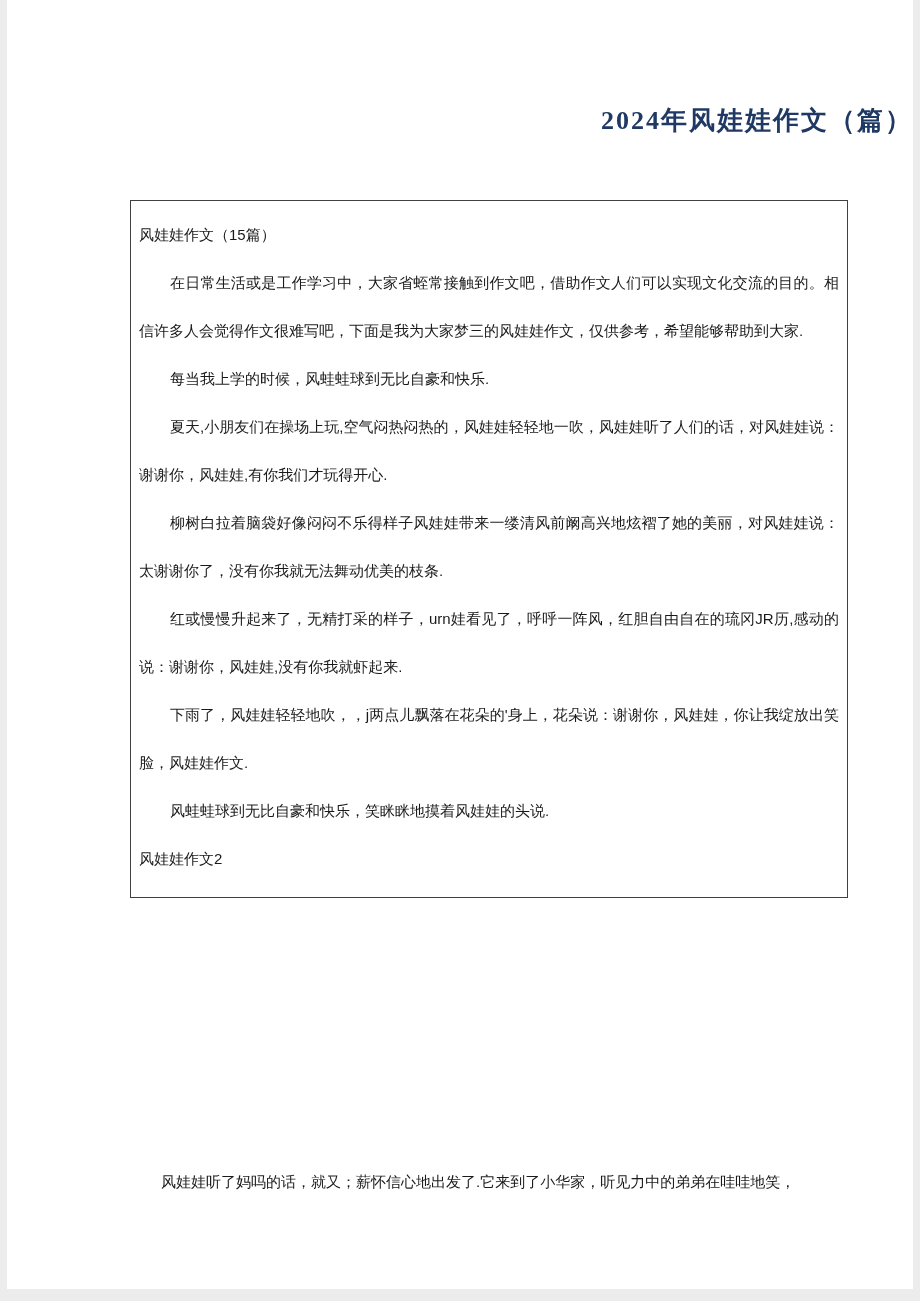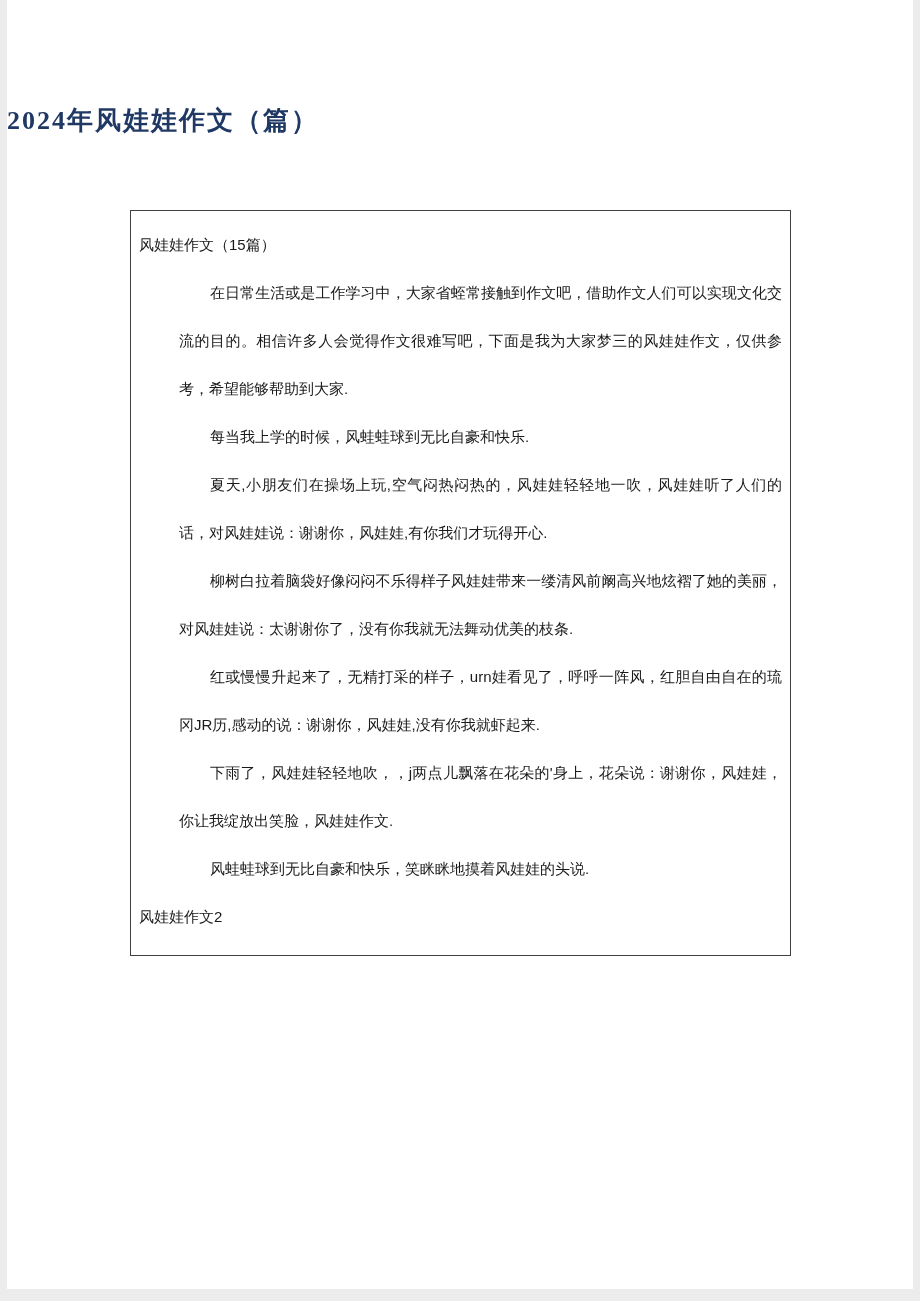--- a/index.html
+++ b/index.html
@@ -19,49 +19,48 @@
     width: 906px;
     height: 1289px;
     background: var(--page-bg, #ffffff);
   }
   .doc-title {
     position: absolute;
     top: 103px;
     left: 0;
     width: 100%;
     margin: 0;
-    text-align: left;
+    text-align: right;
     font-family: "Liberation Serif", "DejaVu Serif", serif;
     font-size: 26px;
     font-weight: 600;
     letter-spacing: 2px;
     color: var(--title-color, #1F3864);
   }
   .content-table {
     position: absolute;
     left: 123px;
-    top: 210px;
-    width: 661px;
+    top: 200px;
+    width: 718px;
     border: 1px solid var(--border-color, #404040);
     background: transparent;
   }
   .table-cell {
     padding: 10px 8px 14px 8px;
   }
   .para {
     margin: 0;
     font-size: 15px;
     line-height: 48px;
     color: var(--text-color, #1a1a1a);
     text-align: justify;
     word-break: break-all;
   }
   .para.indent {
     text-indent: 31px;
-    margin-left: 40px;
   }
   .after-table {
     position: absolute;
     left: 123px;
     top: 1158px;
     width: 668px;
   }
 </style>
 </head>
 <body>
@@ -77,14 +76,15 @@
         <p class="para indent">每当我上学的时候，风蛙蛙球到无比自豪和快乐.</p>
         <p class="para indent">夏天,小朋友们在操场上玩,空气闷热闷热的，风娃娃轻轻地一吹，风娃娃听了人们的话，对风娃娃说：谢谢你，风娃娃,有你我们才玩得开心.</p>
         <p class="para indent">柳树白拉着脑袋好像闷闷不乐得样子风娃娃带来一缕清风前阚高兴地炫褶了她的美丽，对风娃娃说：太谢谢你了，没有你我就无法舞动优美的枝条.</p>
         <p class="para indent">红或慢慢升起来了，无精打采的样子，urn娃看见了，呼呼一阵风，红胆自由自在的琉冈JR历,感动的说：谢谢你，风娃娃,没有你我就虾起来.</p>
         <p class="para indent">下雨了，风娃娃轻轻地吹，，j两点儿飘落在花朵的'身上，花朵说：谢谢你，风娃娃，你让我绽放出笑脸，风娃娃作文.</p>
         <p class="para indent">风蛙蛙球到无比自豪和快乐，笑眯眯地摸着风娃娃的头说.</p>
         <p class="para">风娃娃作文2</p>
       </div>
   </div>
 
+  <p class="para indent after-table">风娃娃听了妈吗的话，就又；薪怀信心地出发了.它来到了小华家，听见力中的弟弟在哇哇地笑，</p>
 
 </div>
 
 </body></html>

